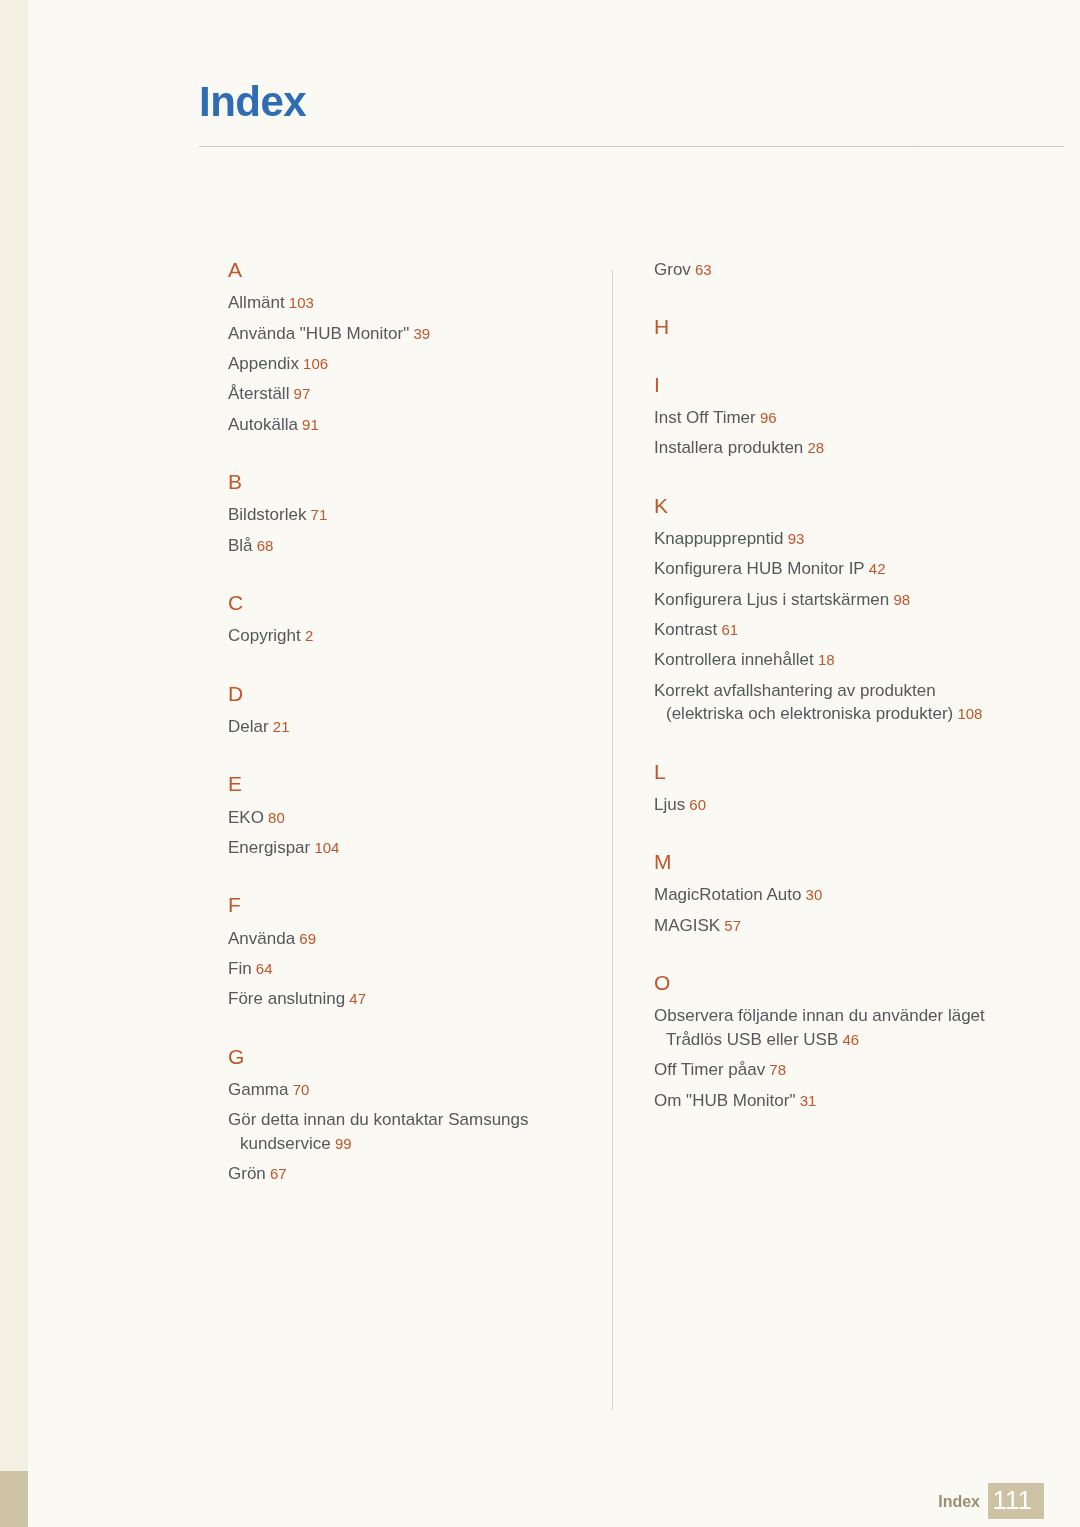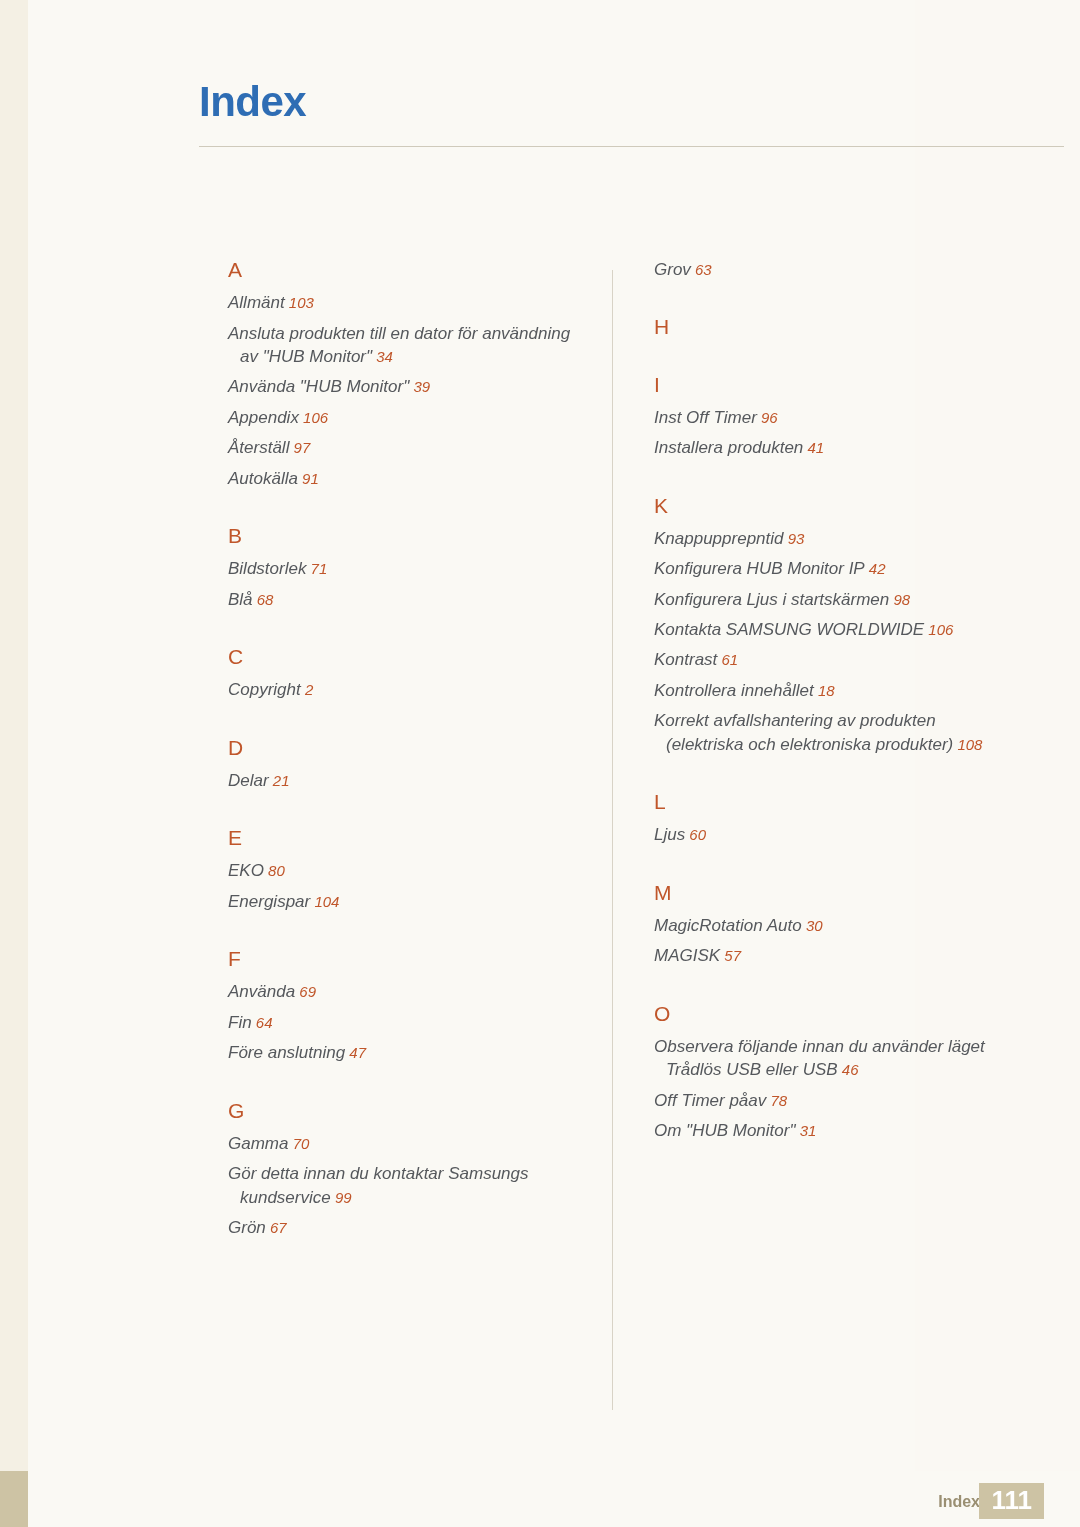--- a/index.html
+++ b/index.html
@@ -74,21 +74,20 @@
     margin-bottom: 10px;
     line-height: 1.1;
   }
   .letter:first-child { margin-top: 0; }
   .entry {
     font-size: 17px;
     color: #55585c;
     line-height: 1.38;
     margin-bottom: 7px;
     padding-left: 0;
-    font-style: italic;
   }
   .entry .cont {
     display: block;
     padding-left: 12px;
   }
   .pg {
     color: #c0562a;
     font-size: 15px;
   }
   .footer-band {
@@ -114,42 +113,41 @@
     font-size: 16px;
     color: #9a8f72;
     font-weight: bold;
   }
   .footer-page {
     position: absolute;
     right: 36px;
     bottom: 8px;
     font-size: 26px;
     color: #ffffff;
-    font-weight: bold;
+    font-weight: normal;
     background: #cdc3a4;
-    padding: 4px 12px 6px 12px;
+    padding: 4px 12px 6px 4px;
     line-height: 1;
   }
 </style>
 </head>
 <body>
 
 <div class="page">
   <div class="left-strip"></div>
 
   <div class="title">Index</div>
   <div class="title-rule"></div>
 
   <div class="divider"></div>
 
   <div class="columns">
     <div class="col col-left" id="col-left">
         <div class="letter">A</div>
         <div class="entry"><span>Allmänt</span><span class="pg"> 103</span></div>
-        <div class="entry"><span>Ansluta produkten till en dator för användning</span><span class="cont">av "HUB Monitor"<span class="pg"> 34</span></span></div>
         <div class="entry"><span>Använda "HUB Monitor"</span><span class="pg"> 39</span></div>
         <div class="entry"><span>Appendix</span><span class="pg"> 106</span></div>
         <div class="entry"><span>Återställ</span><span class="pg"> 97</span></div>
         <div class="entry"><span>Autokälla</span><span class="pg"> 91</span></div>
         <div class="letter">B</div>
         <div class="entry"><span>Bildstorlek</span><span class="pg"> 71</span></div>
         <div class="entry"><span>Blå</span><span class="pg"> 68</span></div>
         <div class="letter">C</div>
         <div class="entry"><span>Copyright</span><span class="pg"> 2</span></div>
         <div class="letter">D</div>
@@ -164,26 +162,25 @@
         <div class="letter">G</div>
         <div class="entry"><span>Gamma</span><span class="pg"> 70</span></div>
         <div class="entry"><span>Gör detta innan du kontaktar Samsungs</span><span class="cont">kundservice<span class="pg"> 99</span></span></div>
         <div class="entry"><span>Grön</span><span class="pg"> 67</span></div>
       </div>
     <div class="col col-right" id="col-right">
         <div class="entry"><span>Grov</span><span class="pg"> 63</span></div>
         <div class="letter">H</div>
         <div class="letter">I</div>
         <div class="entry"><span>Inst Off Timer</span><span class="pg"> 96</span></div>
-        <div class="entry"><span>Installera produkten</span><span class="pg"> 41</span></div>
+        <div class="entry"><span>Installera produkten</span><span class="pg"> 28</span></div>
         <div class="letter">K</div>
         <div class="entry"><span>Knappupprepntid</span><span class="pg"> 93</span></div>
         <div class="entry"><span>Konfigurera HUB Monitor IP</span><span class="pg"> 42</span></div>
         <div class="entry"><span>Konfigurera Ljus i startskärmen</span><span class="pg"> 98</span></div>
-        <div class="entry"><span>Kontakta SAMSUNG WORLDWIDE</span><span class="pg"> 106</span></div>
         <div class="entry"><span>Kontrast</span><span class="pg"> 61</span></div>
         <div class="entry"><span>Kontrollera innehållet</span><span class="pg"> 18</span></div>
         <div class="entry"><span>Korrekt avfallshantering av produkten</span><span class="cont">(elektriska och elektroniska produkter)<span class="pg"> 108</span></span></div>
         <div class="letter">L</div>
         <div class="entry"><span>Ljus</span><span class="pg"> 60</span></div>
         <div class="letter">M</div>
         <div class="entry"><span>MagicRotation Auto</span><span class="pg"> 30</span></div>
         <div class="entry"><span>MAGISK</span><span class="pg"> 57</span></div>
         <div class="letter">O</div>
         <div class="entry"><span>Observera följande innan du använder läget</span><span class="cont">Trådlös USB eller USB<span class="pg"> 46</span></span></div>

